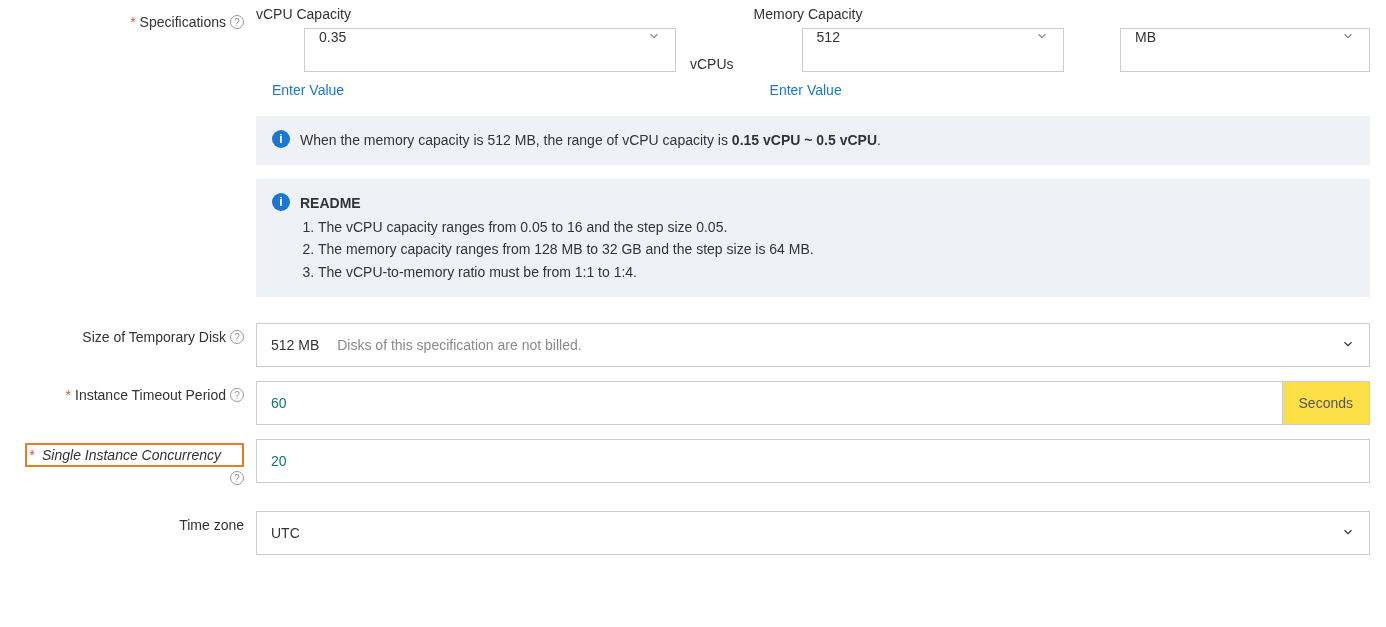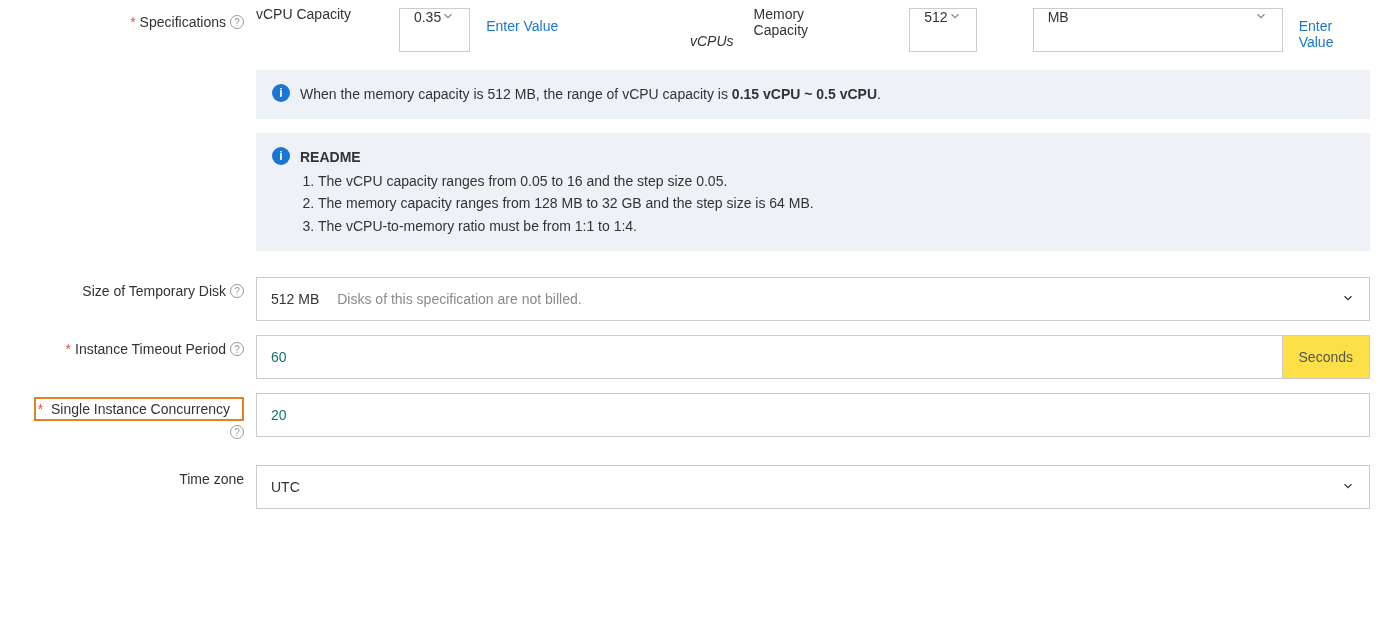--- a/index.html
+++ b/index.html
@@ -3,39 +3,39 @@
 <meta charset="utf-8">
 <style>
 * { box-sizing: border-box; margin: 0; padding: 0; }
 body { font-family: -apple-system, BlinkMacSystemFont, "Segoe UI", Arial, sans-serif; font-size: 14px; color: #333; background: #fff; padding: 8px 16px 16px 16px; }
 .form-row { display: flex; align-items: flex-start; margin-bottom: 14px; }
 .label-col { width: 240px; text-align: right; padding-right: 12px; padding-top: 6px; color: #333; }
 .label-col .req { color: #e74c3c; margin-right: 4px; }
 .help-icon { display: inline-flex; align-items: center; justify-content: center; width: 14px; height: 14px; border: 1px solid #999; border-radius: 50%; font-size: 10px; color: #999; margin-left: 4px; vertical-align: middle; cursor: default; }
 .content-col { flex: 1; }
 .spec-grid { display: flex; gap: 0; }
-.spec-block { display: flex; flex-direction: row; }
+.spec-block { display: flex; flex-direction: column; }
 .spec-label { color: #333; margin-bottom: 6px; margin-top: -2px; }
 .select-box { border: 1px solid #ccc; background: #fff; height: 44px; display: flex; align-items: flex-start; padding: 0 14px; justify-content: space-between; cursor: pointer; margin-left: 48px; }
 .select-box .chevron { color: #888; }
-.inline-unit { padding: 0 14px; color: #333; align-self: center; margin-top: 22px; font-style: italic; }
+.inline-unit { padding: 0 14px; color: #333; align-self: center; margin-top: 22px; }
 .enter-link { color: #1976d2; margin-top: 10px; font-size: 14px; display: inline-block; padding-left: 16px; }
 .info-box { background: #eef2f7; padding: 14px 16px; display: flex; align-items: flex-start; gap: 10px; margin-top: 18px; }
 .info-icon { width: 18px; height: 18px; border-radius: 50%; background: #1976d2; color: #fff; display: inline-flex; align-items: center; justify-content: center; font-size: 12px; font-weight: bold; flex-shrink: 0; }
 .info-text { color: #333; line-height: 1.5; }
 .info-text b { font-weight: 600; }
 .readme-title { font-weight: 600; margin-bottom: 2px; }
 .readme-list { list-style: decimal; padding-left: 18px; line-height: 1.6; }
 .full-select { border: 1px solid #ccc; height: 44px; display: flex; align-items: center; padding: 0 14px; justify-content: space-between; cursor: pointer; }
 .disk-val { color: #333; margin-right: 18px; }
 .disk-desc { color: #8a8a8a; flex: 1; }
 .input-group { display: flex; width: 100%; }
 .text-input { flex: 1; border: 1px solid #ccc; height: 44px; padding: 0 14px; font-size: 14px; color: #0f766e; outline: none; }
 .unit-addon { border: 1px solid #ccc; border-left: none; background: #fde047; height: 44px; display: flex; align-items: center; padding: 0 16px; color: #555; }
-.highlight-box { border: 2px solid #e67e22; padding: 2px 12px 2px 2px; display: inline-block; }
+.highlight-box { border: 2px solid #e67e22; padding: 2px 21px 2px 2px; display: inline-block; font-style: italic; }
 .label-with-help { display: inline-flex; align-items: center; }
 .below-help { text-align: right; padding-right: 12px; margin-top: 2px; }
 svg.chev { width: 14px; height: 14px; }
 </style>
 </head>
 <body>
 
 <div class="form-row">
   <div class="label-col">
     <span class="label-with-help">

